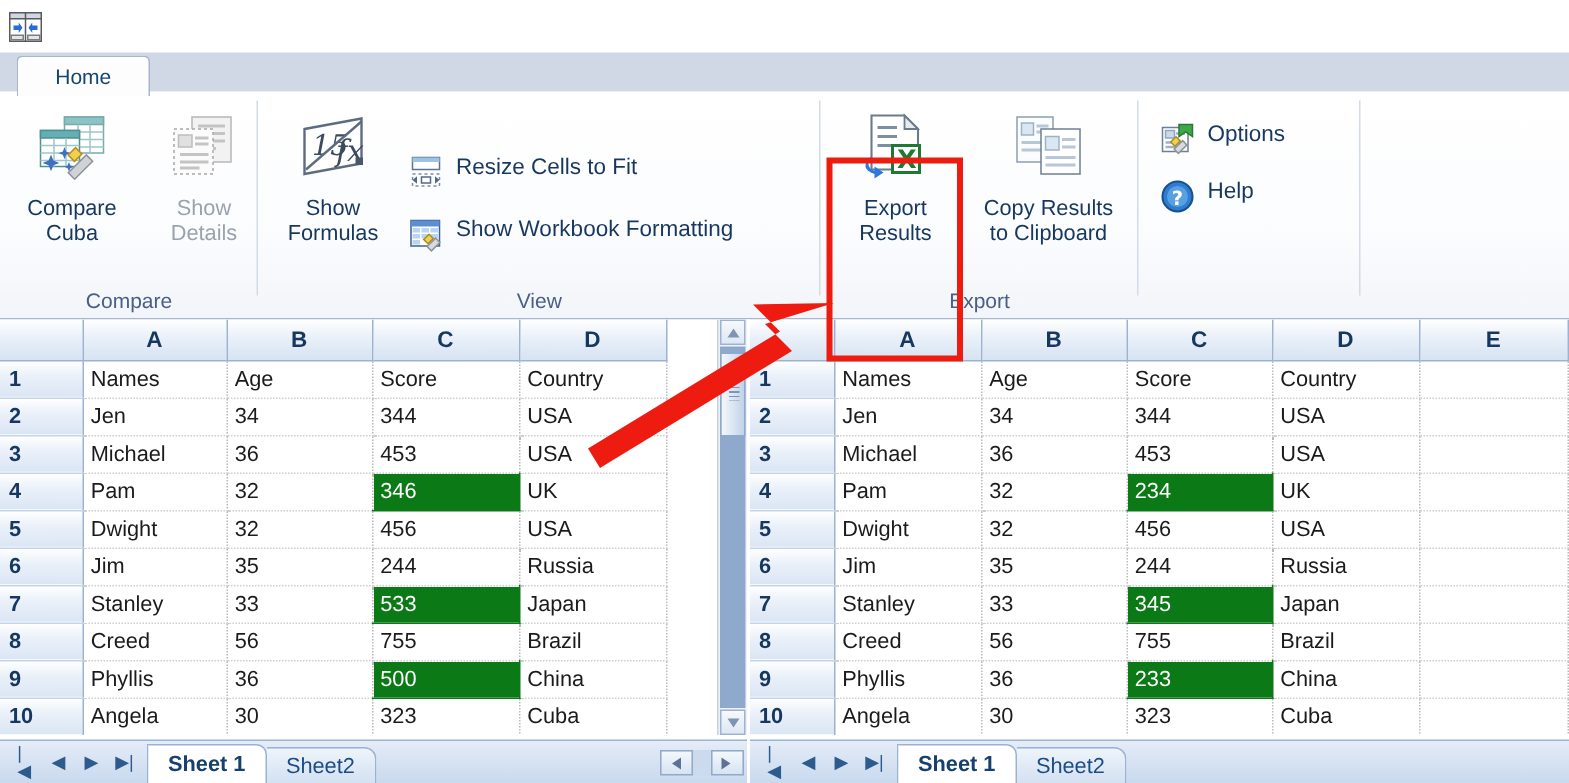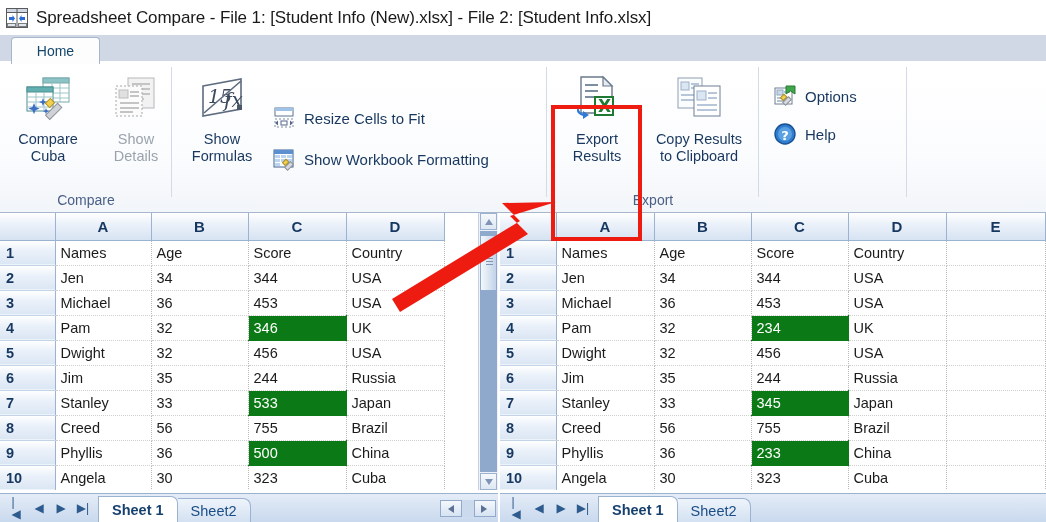--- a/index.html
+++ b/index.html
@@ -34,21 +34,21 @@
   .rgroup .glabel{position:absolute;bottom:4px;left:0;width:100%;text-align:center;
     font-size:14px;color:#4a5f86;}
   .rgroup .gsep{position:absolute;right:0;top:6px;width:1px;height:130px;background:#d2dbe7;}
 
   .bigbtn{position:absolute;top:8px;width:88px;height:125px;
     display:flex;flex-direction:column;align-items:center;cursor:default;}
   .bigbtn .bicon{width:52px;height:52px;position:relative;margin-top:4px;}
   .bigbtn .blabel{margin-top:6px;font-size:14.5px;color:#17375e;line-height:1.15;text-align:center;}
   .bigbtn.disabled .blabel{color:#9aa3ad;}
 
-  .smallbtn{position:absolute;height:30px;display:flex;align-items:center;cursor:default;}
+  .smallbtn{position:absolute;height:30px;display:flex;cursor:default;}
   .smallbtn .sicon{width:24px;height:24px;position:relative;flex:0 0 auto;margin-right:8px;}
   .smallbtn .slabel{font-size:15px;color:#17375e;white-space:nowrap;}
 
   
   .redbox{position:absolute;left:551px;top:70px;width:91px;height:136px;
     border:4px solid #ee1c10;box-sizing:border-box;z-index:8;pointer-events:none;}
 
   
   .arrow-layer{position:absolute;left:0;top:0;width:1046px;height:522px;z-index:7;pointer-events:none;}
 
@@ -133,21 +133,20 @@
         <rect x="0.5" y="0.5" width="21" height="4" fill="#cfd8e4" stroke="#5a5a5a"></rect>
         <line x1="11" y1="0.5" x2="11" y2="19.5" stroke="#5a5a5a"></line>
         <g fill="#2a6bd6">
           <polygon points="3,9 6.5,9 6.5,7 9,10.5 6.5,14 6.5,12 3,12"></polygon>
           <polygon points="19,9 15.5,9 15.5,7 13,10.5 15.5,14 15.5,12 19,12"></polygon>
         </g>
         <rect x="1.5" y="15.5" width="8" height="3" fill="#dfe6ef" stroke="#7d7d7d"></rect>
         <rect x="12.5" y="15.5" width="8" height="3" fill="#dfe6ef" stroke="#7d7d7d"></rect>
       </svg>
     </div>
-    <div class="title-text">Spreadsheet Compare - File 1: [Student Info (New).xlsx] - File 2: [Student Info.xlsx]</div>
   </div>
 
   <div class="ribbon">
     <div class="tabstrip">
       <div class="tab">Home</div>
     </div>
     <div class="ribbon-body">
 
       <div class="rgroup" style="left:0;width:172px;">
         <div class="bigbtn" style="left:4px;">
@@ -263,20 +262,21 @@
               <rect x="3" y="13" width="18" height="8" fill="none" stroke="#7d8da3" stroke-dasharray="2,2"></rect>
               <rect x="9" y="15" width="6" height="4" fill="#ffffff" stroke="#55678a"></rect>
               <g fill="#55678a">
                 <polygon points="3,17 6,14.5 6,19.5"></polygon>
                 <polygon points="21,17 18,14.5 18,19.5"></polygon>
               </g>
             </svg>
           </div>
           <div class="slabel">Resize Cells to Fit</div>
         </div>
+        <div class="glabel">View</div>
         <div class="gsep"></div>
       </div>
 
       <div class="rgroup" style="left:547px;width:212px;">
         <div class="bigbtn" style="left:6px;">
           <div class="bicon">
             <svg width="52" height="52" viewBox="0 0 52 52">
               <path d="M10 4 H32 L41 13 V40 H10 Z" fill="#ffffff" stroke="#6b7a8c" stroke-width="1.4"></path>
               <path d="M32 4 L32 13 L41 13 Z" fill="#e6ebf1" stroke="#6b7a8c" stroke-width="1.2"></path>
               <g stroke="#7d8ea2" stroke-width="2">

